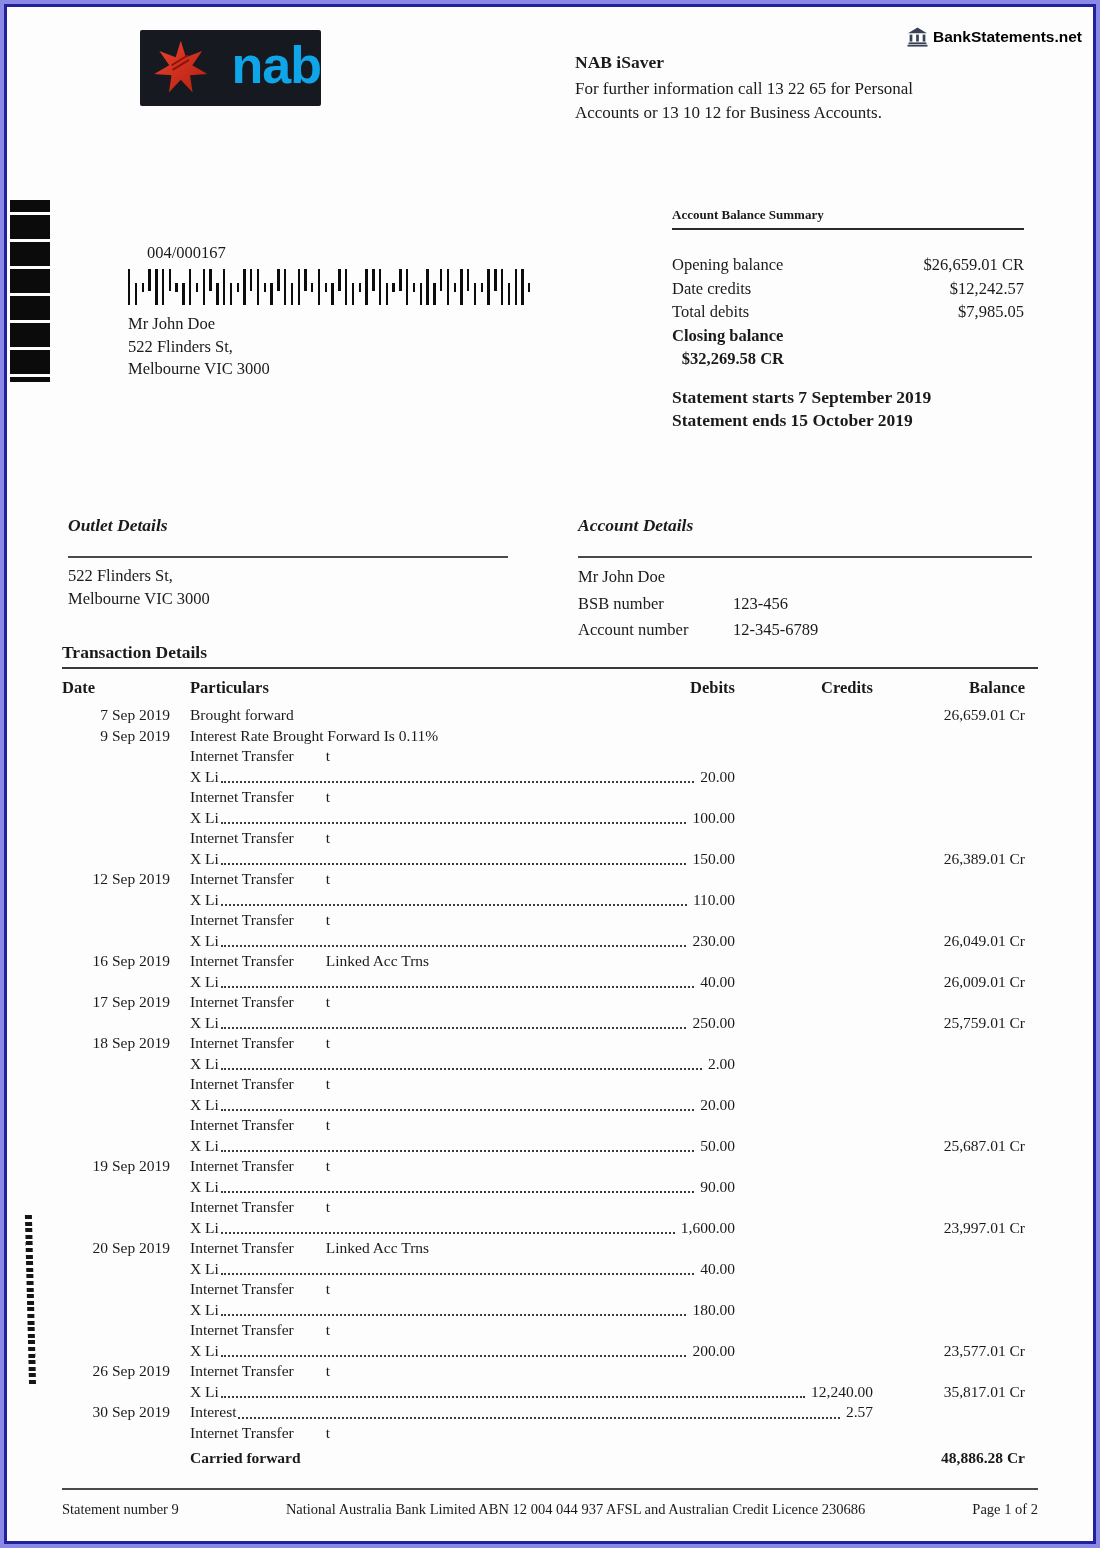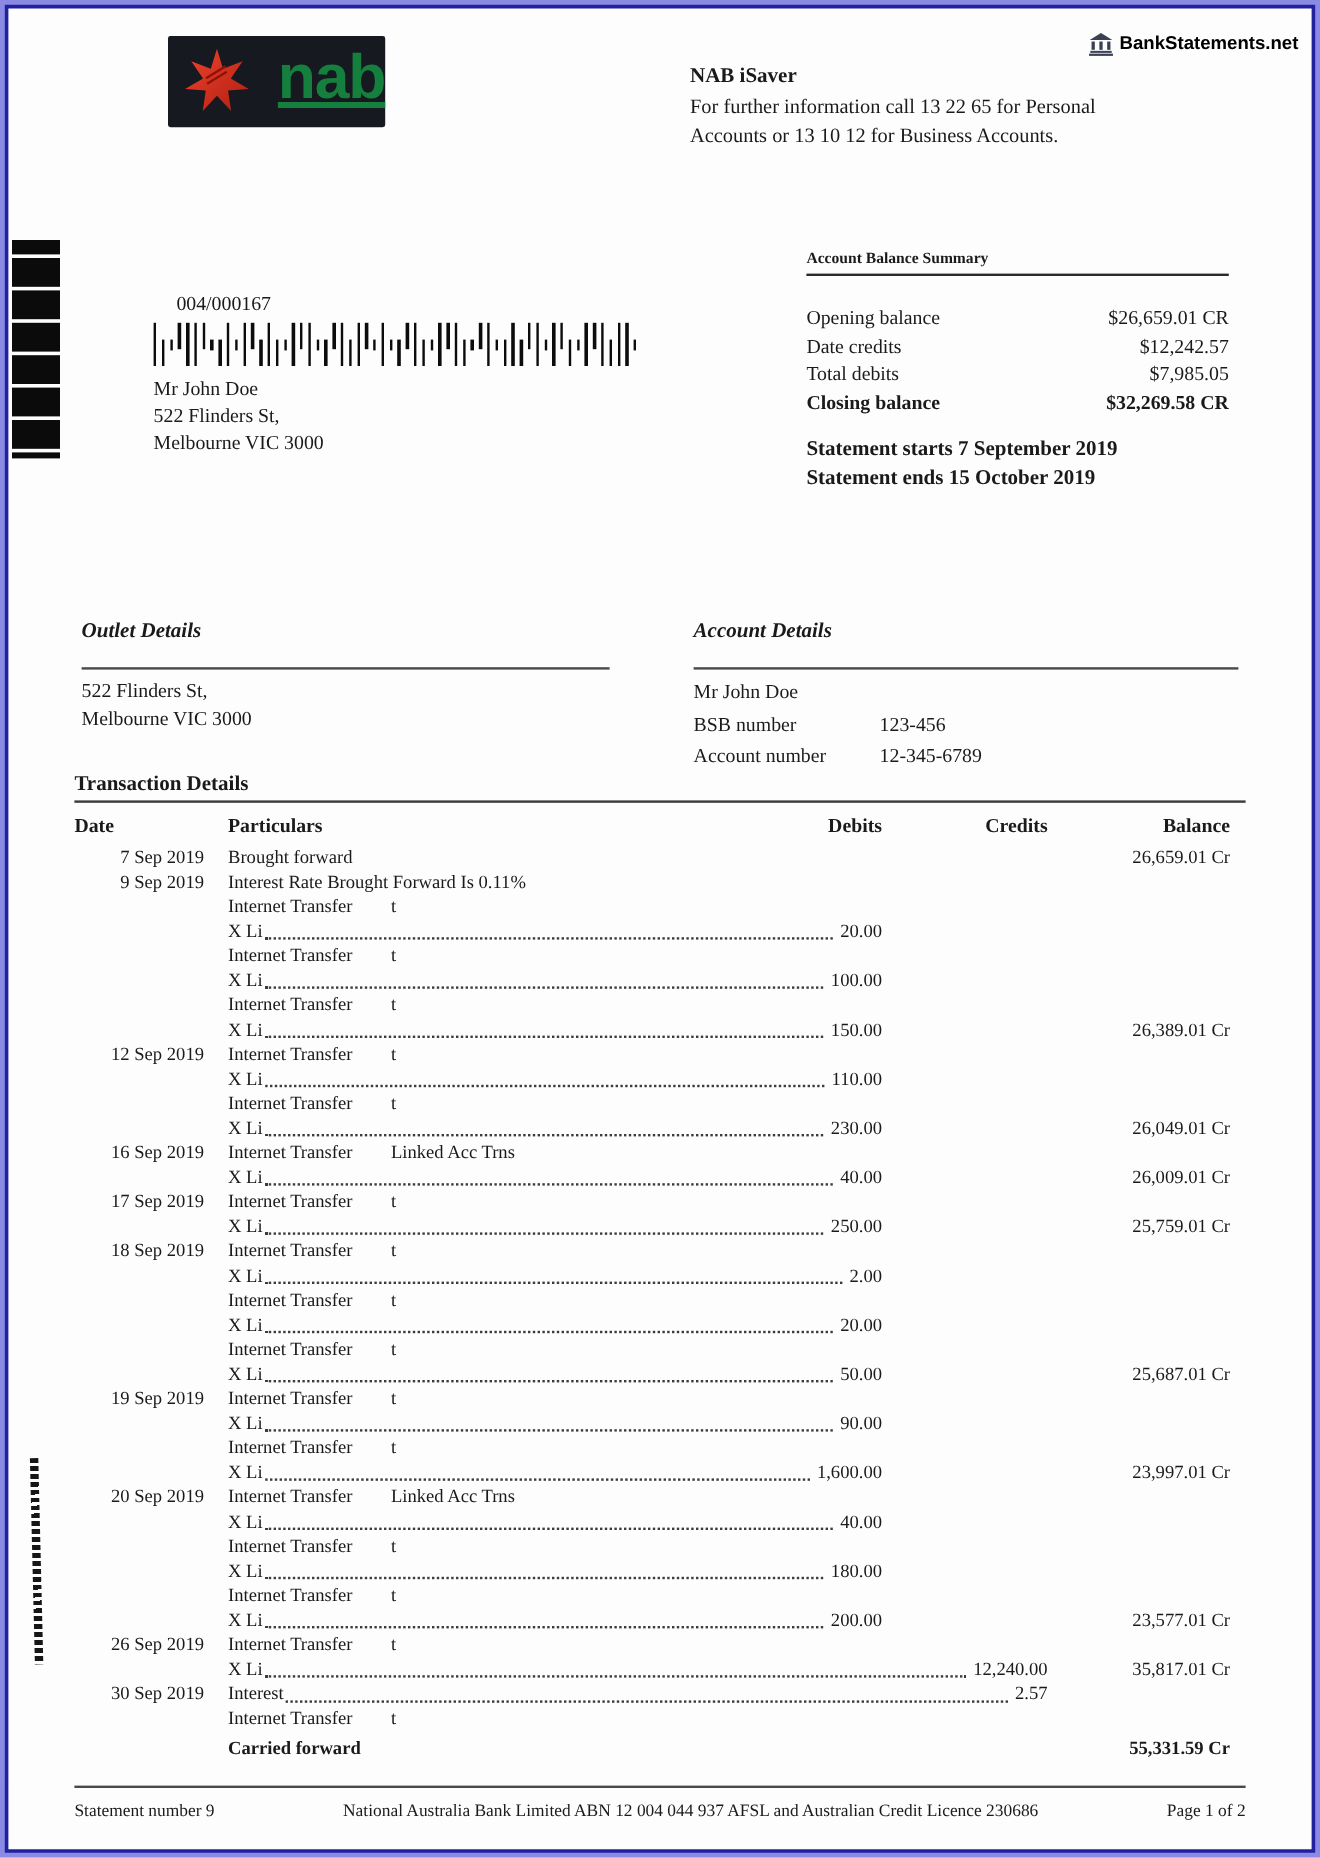--- a/index.html
+++ b/index.html
@@ -5,21 +5,21 @@
   html,body{margin:0;padding:0;background:#fff;}
   .page{
     position:relative;width:1100px;height:1548px;background:#fdfdfd;
     box-sizing:border-box;overflow:hidden;
     box-shadow: inset 0 0 0 4px #8a8ae4, inset 0 0 0 7px #2121a0;
     font-family:"Liberation Serif","DejaVu Serif",serif;color:#1a1a1a;
   }
   
   .nab-logo{position:absolute;left:140px;top:30px;width:181px;height:76px;background:#16191f;border-radius:2px;display:flex;align-items:center;}
   .nab-logo svg{margin-left:8px;}
-  .nab-logo .nab-text{color:#15803d;font-family:"Liberation Sans","DejaVu Sans",sans-serif;font-weight:bold;font-size:52px;letter-spacing:-1px;margin-left:18px;margin-top:-6px;text-decoration:underline;}
+  .nab-logo .nab-text{color:#0ea5e9;font-family:"Liberation Sans","DejaVu Sans",sans-serif;font-weight:bold;font-size:52px;letter-spacing:-1px;margin-left:18px;margin-top:-6px;}
   .product{position:absolute;left:575px;top:52px;width:430px;}
   .product .p-name{font-weight:bold;font-size:17.5px;margin-bottom:4px;}
   .product .p-line{font-size:17px;line-height:23.5px;}
   .brand{position:absolute;right:18px;top:26px;display:flex;align-items:center;gap:5px;
          font-family:"Liberation Sans","DejaVu Sans",sans-serif;font-weight:bold;font-size:15.5px;color:#000000;}
   
   .mail-marks{position:absolute;left:10px;top:200px;width:40px;display:flex;flex-direction:column;gap:3px;}
   .mail-marks i{display:block;background:#0b0b0b;}
   .addr{position:absolute;left:128px;top:243px;width:420px;}
   .sort-code{font-size:16.5px;padding-left:19px;margin-bottom:6px;}
@@ -30,21 +30,21 @@
   .bar-D{height:22px;margin-top:14px;}
   .bar-T{height:9px;margin-top:14px;}
   .addr .a-line{font-size:16.5px;line-height:22.5px;}
   
   .summary{position:absolute;left:672px;top:207px;width:352px;}
   .summary h2{margin:0 0 23px 0;font-size:13px;border-bottom:2px solid #2a2a2a;padding-bottom:5px;}
   .sum-row{display:flex;font-size:16.5px;line-height:23.5px;}
   .sum-row .sum-label{flex:1;}
   .sum-row .sum-value{flex:none;width:112px;text-align:right;white-space:nowrap;}
   .sum-row.indent .sum-value{padding-left:10px;}
-  .sum-row.bold{font-weight:bold;}
+  .sum-row.bold{font-weight:bold;flex-direction:column;}
   .stmt-line{font-weight:bold;font-size:17.5px;line-height:23.5px;}
   .stmt-line.first{margin-top:15px;}
   
   .panel h2{margin:0 0 7px 0;font-size:17.5px;border-bottom:2px solid #4a4a4a;padding-bottom:20px;font-style:italic;}
   .outlet{position:absolute;left:68px;top:515px;width:440px;}
   .outlet .o-line{font-size:16.5px;line-height:22.5px;}
   .account{position:absolute;left:578px;top:515px;width:454px;}
   .account .a-holder{font-size:16.5px;line-height:24px;margin-bottom:2px;}
   .kv{display:flex;font-size:16.5px;line-height:26px;}
   .kv .k{width:155px;flex:none;}
@@ -571,21 +571,21 @@
             <span class="p-text">Internet Transfer</span>
             <span class="p-tab">t</span>
           </span>
           <span class="c-balance"></span>
         </div>
         <div class="t-row t-bold">
           <span class="c-date"></span>
           <span class="c-main">
             <span class="p-text">Carried forward</span>
           </span>
-          <span class="c-balance">55,331.59 Cr</span>
+          <span class="c-balance">48,886.28 Cr</span>
         </div>
       </div>
   </div>
 
   <div class="dash-mark"></div>
 
   <div class="footer">
     <span class="f-left">Statement number 9</span>
     <span class="f-center">National Australia Bank Limited ABN 12 004 044 937 AFSL and Australian Credit Licence 230686</span>
     <span class="f-right">Page 1 of 2</span>

